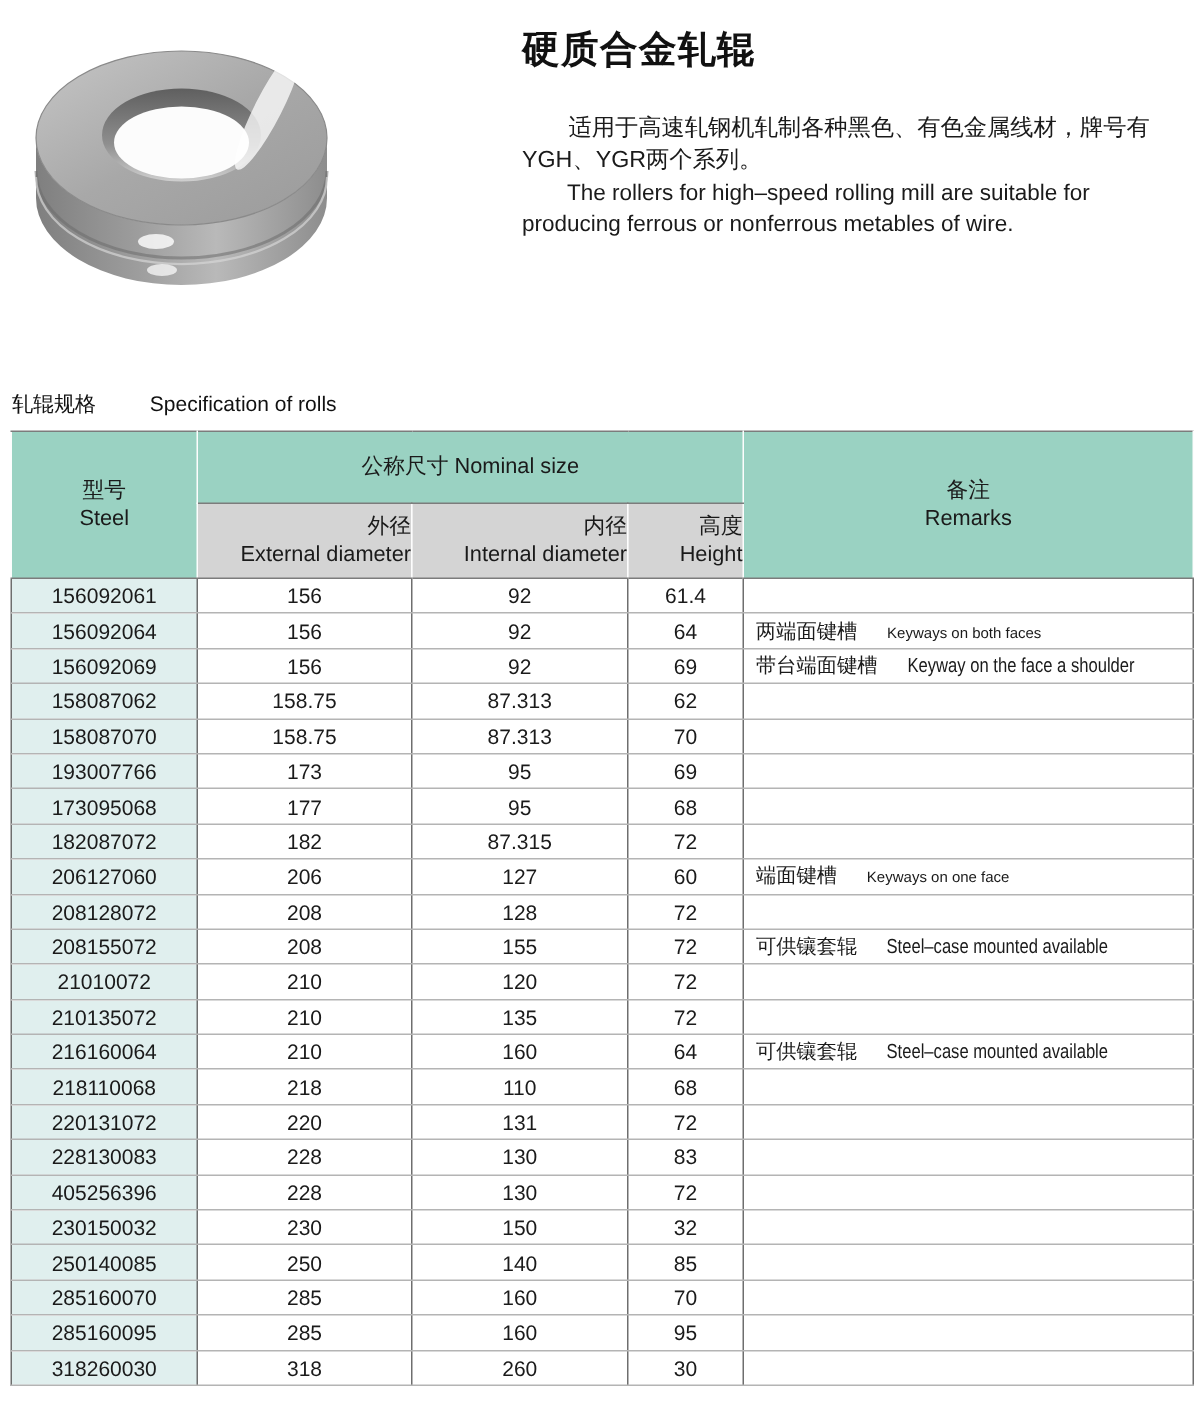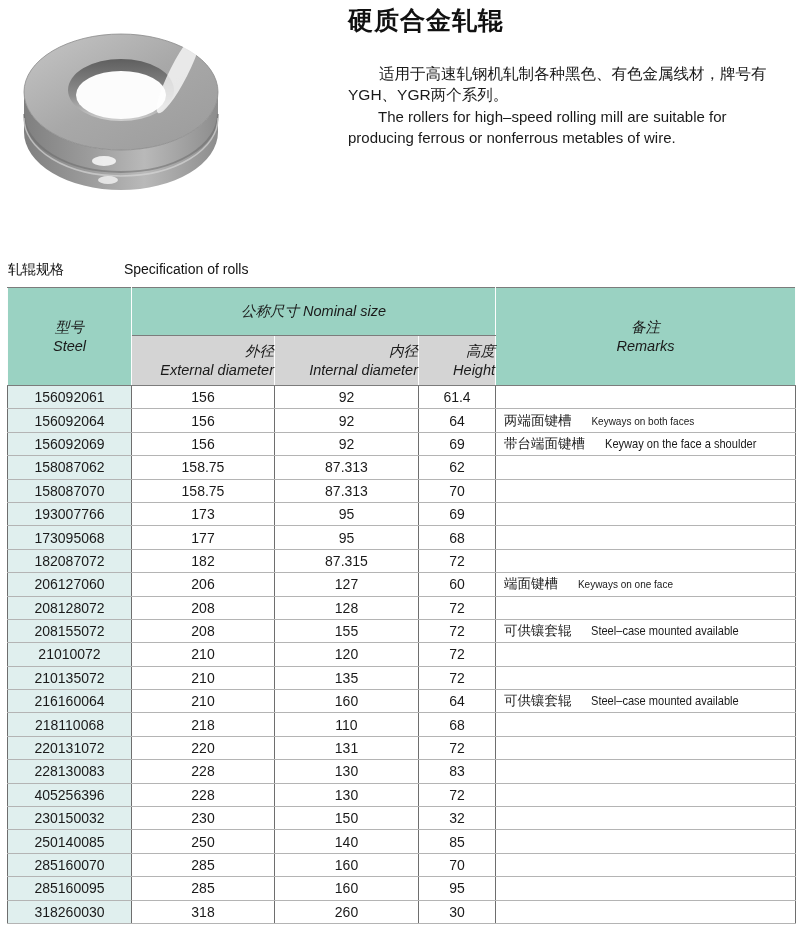--- a/index.html
+++ b/index.html
@@ -12,51 +12,51 @@
     color: #1a1a1a;
     overflow: hidden;
   }
 
   
   .hero-photo {
     position: absolute; left: 16px; top: 10px;
     width: 212px; height: 188px;
   }
   .intro-block {
-    position: absolute; left: 348px; top: 4px; width: 450px;
+    position: absolute; left: 348px; top: 16px; width: 450px;
   }
   .page-title {
     font-size: 25px; font-weight: bold; letter-spacing: 1px;
     margin: 0 0 26px 0; color: #111;
   }
   .para { font-size: 15.5px; line-height: 21px; margin: 0; }
   .para .line.indent { text-indent: 2em; }
   .para-en { font-size: 15px; margin-top: 1px; }
 
   
   .section-row {
     position: absolute; left: 8px; top: 261px;
     font-size: 14px; color: #111;
   }
-  .section-row .en { margin-left: 56px; text-align: center; }
+  .section-row .en { margin-left: 32px; text-align: center; }
 
   
   .spec-table {
     position: absolute; left: 7px; top: 287px;
     width: 788px;
     border-collapse: collapse; table-layout: fixed;
   }
   .spec-table th, .spec-table td {
     border-left: 1px solid #6e6e6e;
     border-right: 1px solid #6e6e6e;
     border-top: 1px solid #b4b4b4;
     border-bottom: 1px solid #b4b4b4;
     padding: 0;
   }
-  .spec-table thead th { border-color: #7c7c7c #fdfdfd; font-style: italic; }
+  .spec-table thead th { border-color: #7c7c7c #fdfdfd; }
   .spec-table { border: 1px solid #7c7c7c; }
   th.teal { background: #9ad2c2; font-weight: normal; font-size: 14.5px; text-align: center; }
   th.gray { background: #d4d4d4; font-weight: normal; font-size: 14.5px; text-align: right; }
   .hdr-row1 { height: 48px; }
   .hdr-row2 { height: 50px; }
   .hdr-line { display: block; line-height: 19px; }
 
   .spec-table tbody td {
     height: 23.4px; font-size: 14px; text-align: center;
     background: #ffffff; white-space: nowrap; overflow: hidden;

